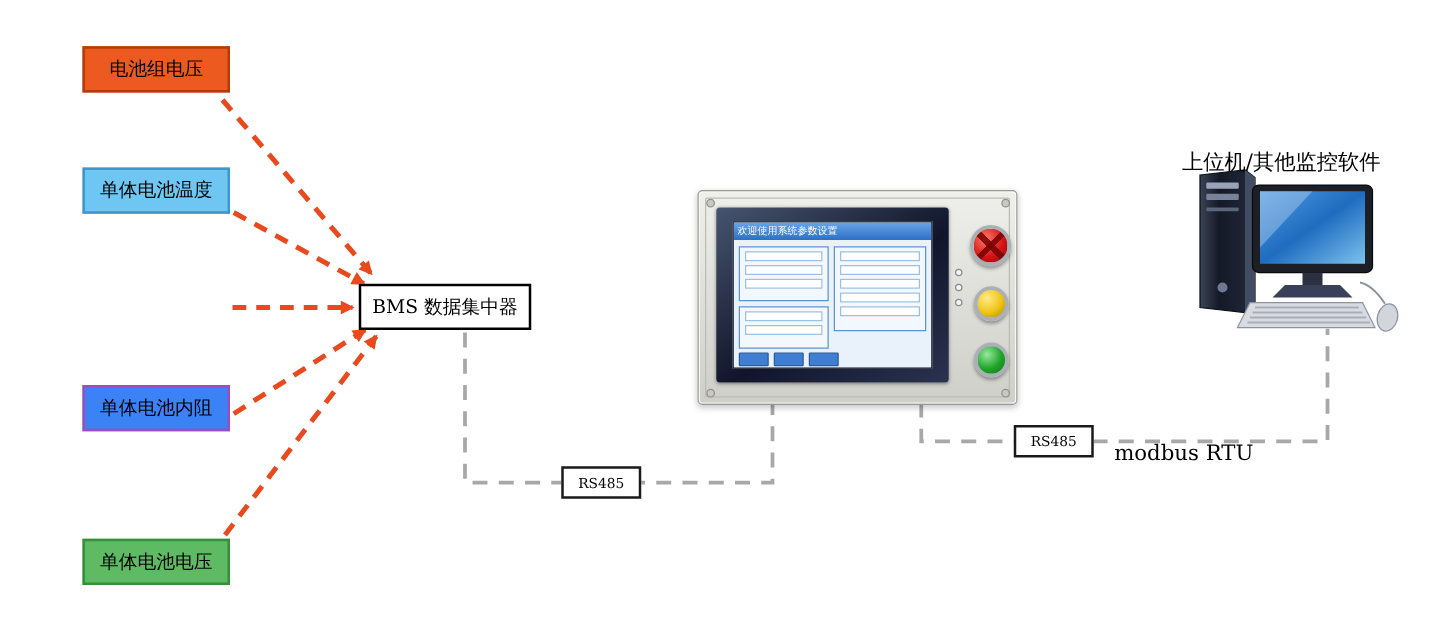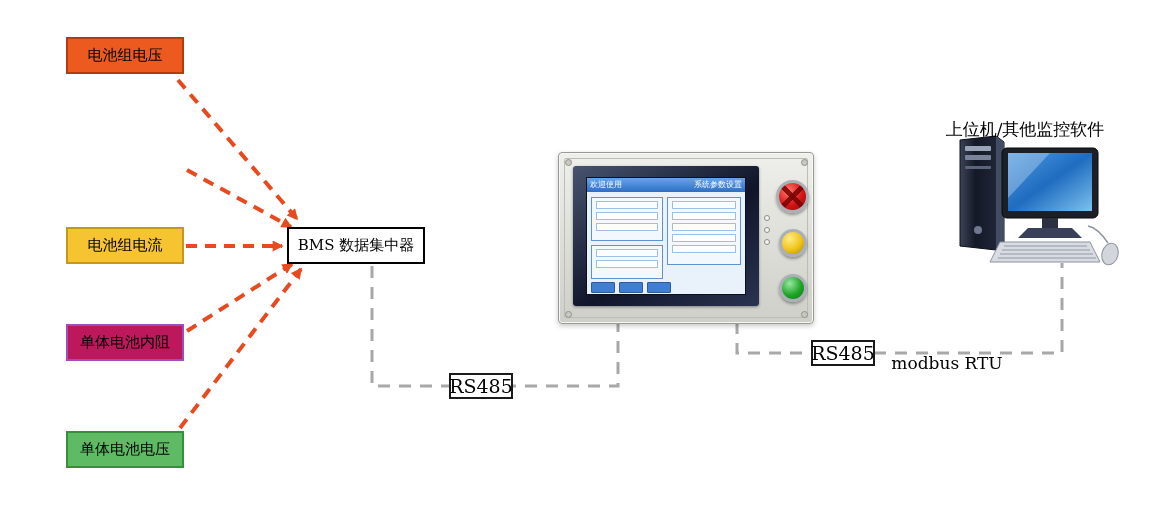--- a/index.html
+++ b/index.html
@@ -17,21 +17,21 @@
   
   .bms-box{
     position:absolute;left:287px;top:227px;width:138px;height:37px;box-sizing:border-box;
     background:#fff;border:2px solid #000000;display:flex;align-items:center;justify-content:center;
     font-size:15px;z-index:2;
   }
   
   .rs485{
     position:absolute;width:64px;height:26px;box-sizing:border-box;background:#fff;
     border:2px solid #1a1a1a;display:flex;align-items:center;justify-content:center;
-    font-size:19px;z-index:3;
+    font-size:11px;z-index:3;
   }
   .txt-label{position:absolute;font-size:17px;z-index:3;text-align:center;margin-top:23px;}
   
   .hmi{
     position:absolute;left:558px;top:152px;width:254px;height:170px;z-index:2;
     background:linear-gradient(180deg,#efefeb,#cfcfc9);
     border:1px solid #9a9a94;border-radius:4px;
     box-shadow:inset 0 0 0 1px #f7f7f4, 0 2px 5px rgba(0,0,0,.22);
   }
   .hmi-inner{position:absolute;left:5px;top:5px;right:5px;bottom:5px;border:1px solid #bdbdb6;border-radius:2px;}
@@ -44,21 +44,21 @@
   .screen{
     position:absolute;left:13px;top:11px;width:160px;height:118px;box-sizing:border-box;
     background:#e9f1fa;border:1px solid #0a0f1d;overflow:hidden;
   }
   .hmi-titlebar{
     position:absolute;left:0;top:0;width:100%;height:14px;box-sizing:border-box;
     background:linear-gradient(#67a4e9,#2e6fc4);color:#fff;font-size:8px;line-height:14px;
     display:flex;padding:0 3px;
   }
   .hmi-titlebar .t-left{opacity:.95;}
-  .hmi-titlebar .t-center{flex:1;text-align:right;}
+  .hmi-titlebar .t-center{flex:1;text-align:left;}
   .mini-panel{position:absolute;box-sizing:border-box;background:#f2f8fe;border:1px solid #5f93cf;}
   .mini-field{height:6px;background:#fff;border:1px solid #9fc0e4;margin:3px 4px;}
   .hmi-bottombar{position:absolute;left:4px;top:104px;width:150px;height:11px;display:flex;gap:4px;align-items:center;}
   .mini-btn{width:22px;height:9px;background:#3f7ed0;border:1px solid #2a5c9e;border-radius:1px;}
   .ind-dot{position:absolute;width:4px;height:4px;border-radius:50%;background:#f4f4f4;border:1px solid #8a8a8a;}
   .push-btn{position:absolute;border-radius:50%;border:3px solid #aab0b6;box-sizing:border-box;box-shadow:0 2px 3px rgba(0,0,0,.35);}
   .btn-red{
     left:217px;top:27px;width:33px;height:33px;
     background:
       linear-gradient(45deg,transparent 44%,rgba(120,0,0,.85) 44%,rgba(120,0,0,.85) 56%,transparent 56%),
@@ -90,22 +90,22 @@
       <path d="M187,331 L292,264" marker-end="url(#arrowhead)" stroke="#E8491D"></path>
       <path d="M180,428 L301,269" marker-end="url(#arrowhead)" stroke="#E8491D"></path>
     </g>
     <g fill="none" stroke-width="3" stroke-dasharray="12 9">
       <path d="M372,266 L372,386 L618,386 L618,322" stroke="#A8A8A8"></path>
       <path d="M737,322 L737,353 L1062,353 L1062,263" stroke="#A8A8A8"></path>
     </g>
   </svg>
 
   <div class="src-box" style="top: 37px; background: rgb(237, 90, 31); border-color: rgb(178, 60, 14);">电池组电压</div>
-  <div class="src-box" style="top: 227px; background: rgb(246, 196, 49); border-color: rgb(199, 150, 27);">电池组电流</div>
-  <div class="src-box" style="top: 324px; background: #be185d; border-color: rgb(155, 79, 190);">单体电池内阻</div>
+  <div class="src-box" style="top: 134px; background: rgb(111, 198, 242); border-color: rgb(62, 151, 200);">单体电池温度</div>
+  <div class="src-box" style="top: 308px; background: #3b82f6; border-color: rgb(155, 79, 190);">单体电池内阻</div>
   <div class="src-box" style="top: 431px; background: rgb(94, 186, 99); border-color: rgb(55, 143, 60);">单体电池电压</div>
 
   <div class="bms-box">BMS 数据集中器</div>
 
   <div class="rs485" style="left:449px;top:373px">RS485</div>
   <div class="rs485" style="left:811px;top:340px">RS485</div>
   <div class="txt-label" style="left:882px;top:330px;width:130px">modbus RTU</div>
 
   <div class="txt-label" style="left:930px;top:95px;width:190px">上位机/其他监控软件</div>
 

